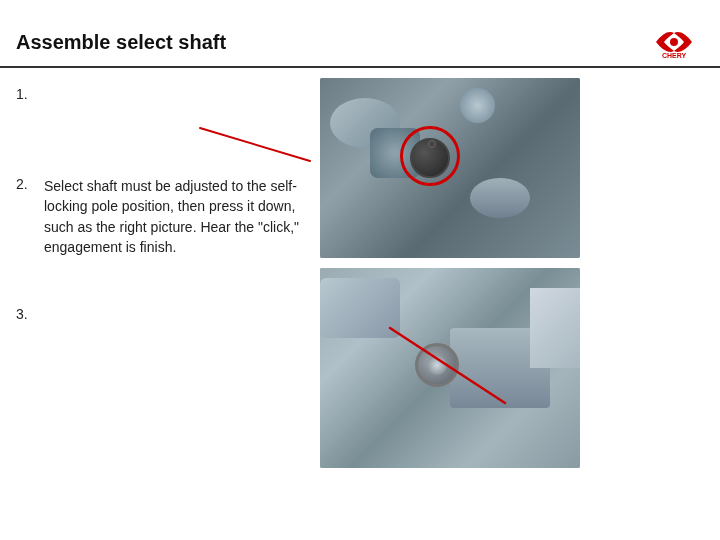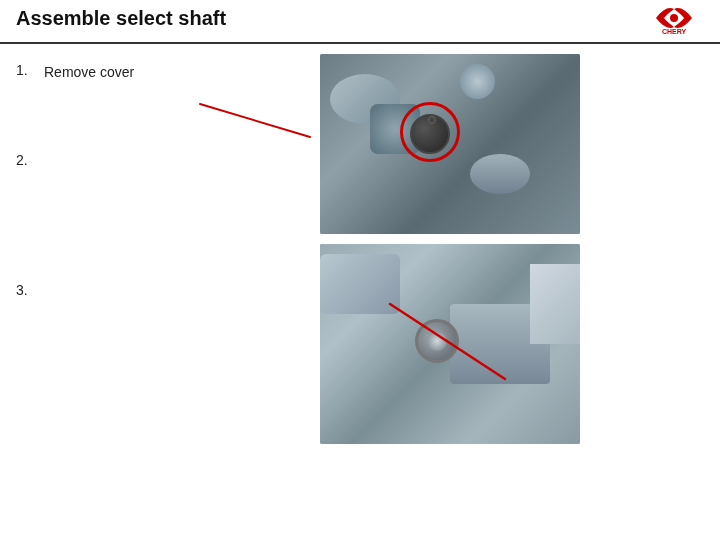--- a/index.html
+++ b/index.html
@@ -19,21 +19,21 @@
       height: 540px;
       position: relative;
       background: #fff;
     }
 
     
     .header {
       display: flex;
       align-items: center;
       justify-content: space-between;
-      padding: 0 16px 6px 16px;
+      padding: 24px 16px 6px 16px;
       border-bottom: 2px solid #333;
     }
 
     .header-title {
       font-size: 20px;
       font-weight: bold;
       color: #111;
     }
 
     
@@ -212,25 +212,25 @@
       </svg>
     </div>
   </div>
 
   <div class="content">
 
     <div class="text-col">
 
       <div class="step-item step-1">
         <span class="step-number">1.</span>
-        <span class="step-text">Remove cover</span>
       </div>
 
       <div class="step-item step-2">
         <span class="step-number">2.</span>
+        <span class="step-text">Select shaft must be adjusted to the self-locking pole position, then press it down, such as the right picture. Hear the "click," engagement is finish.</span>
       </div>
 
       <div class="step-item step-3">
         <span class="step-number">3.</span>
       </div>
 
     </div>
 
     <div class="images-col" style="position:relative;">
 

